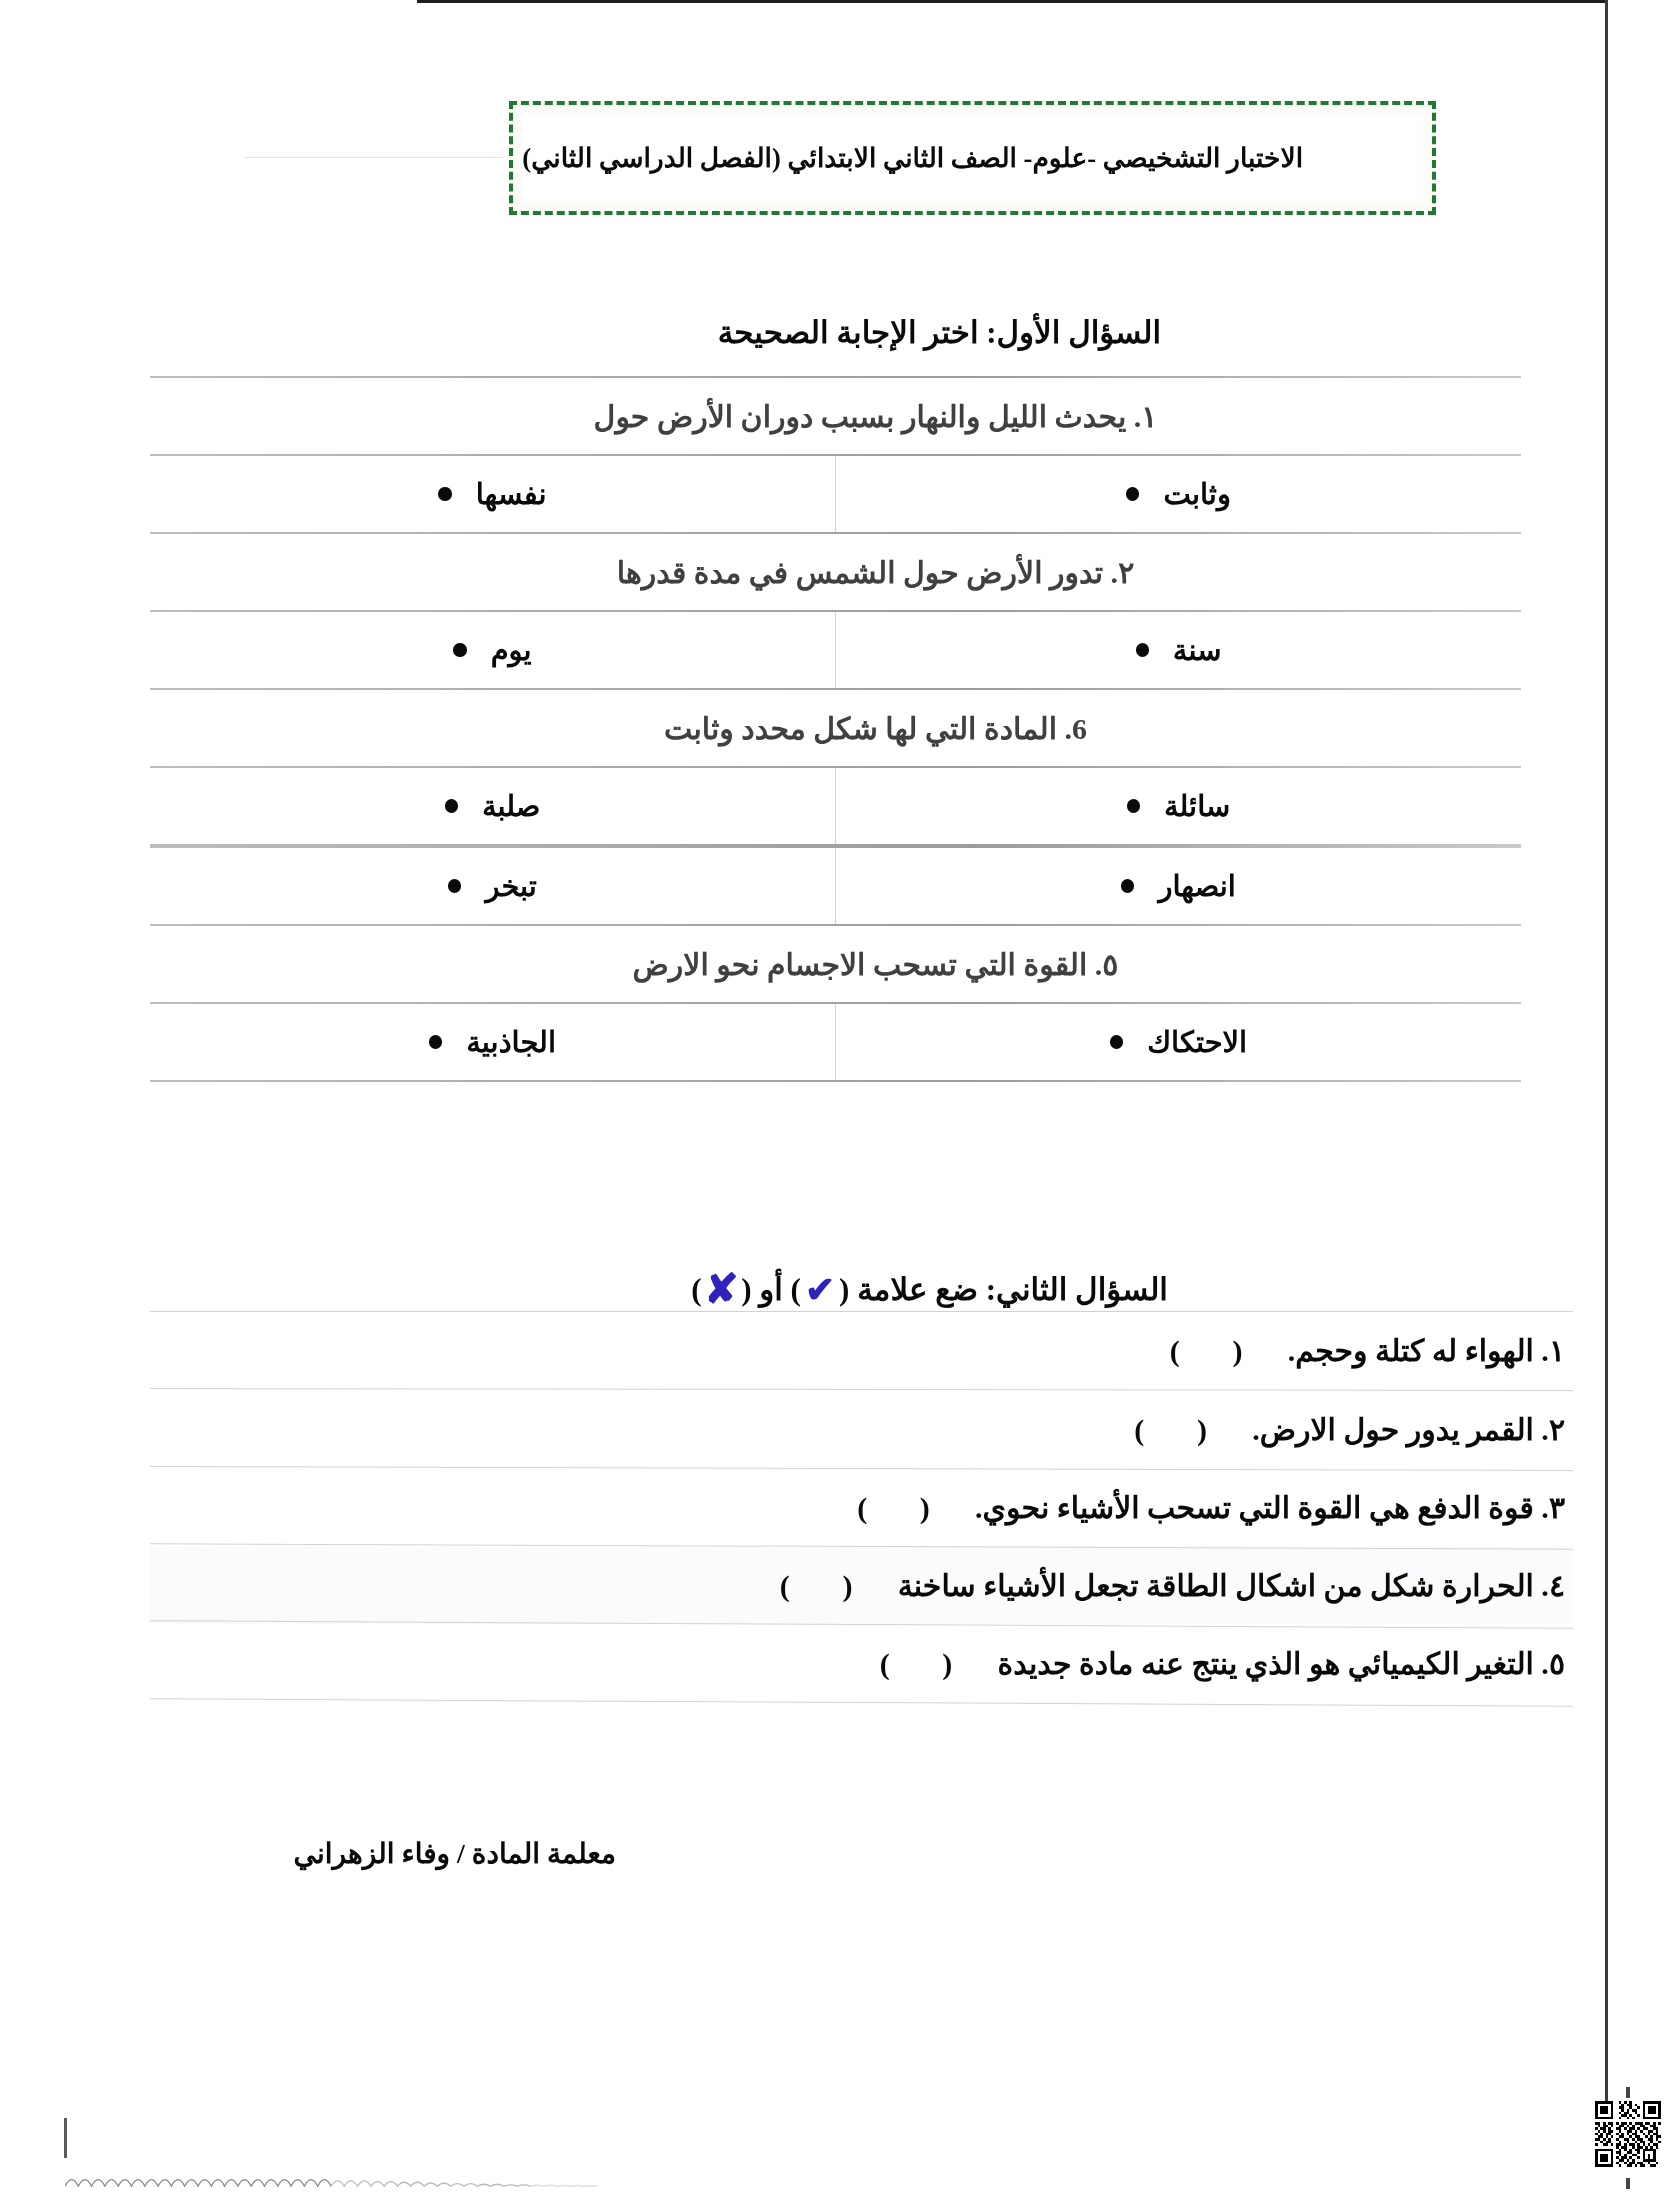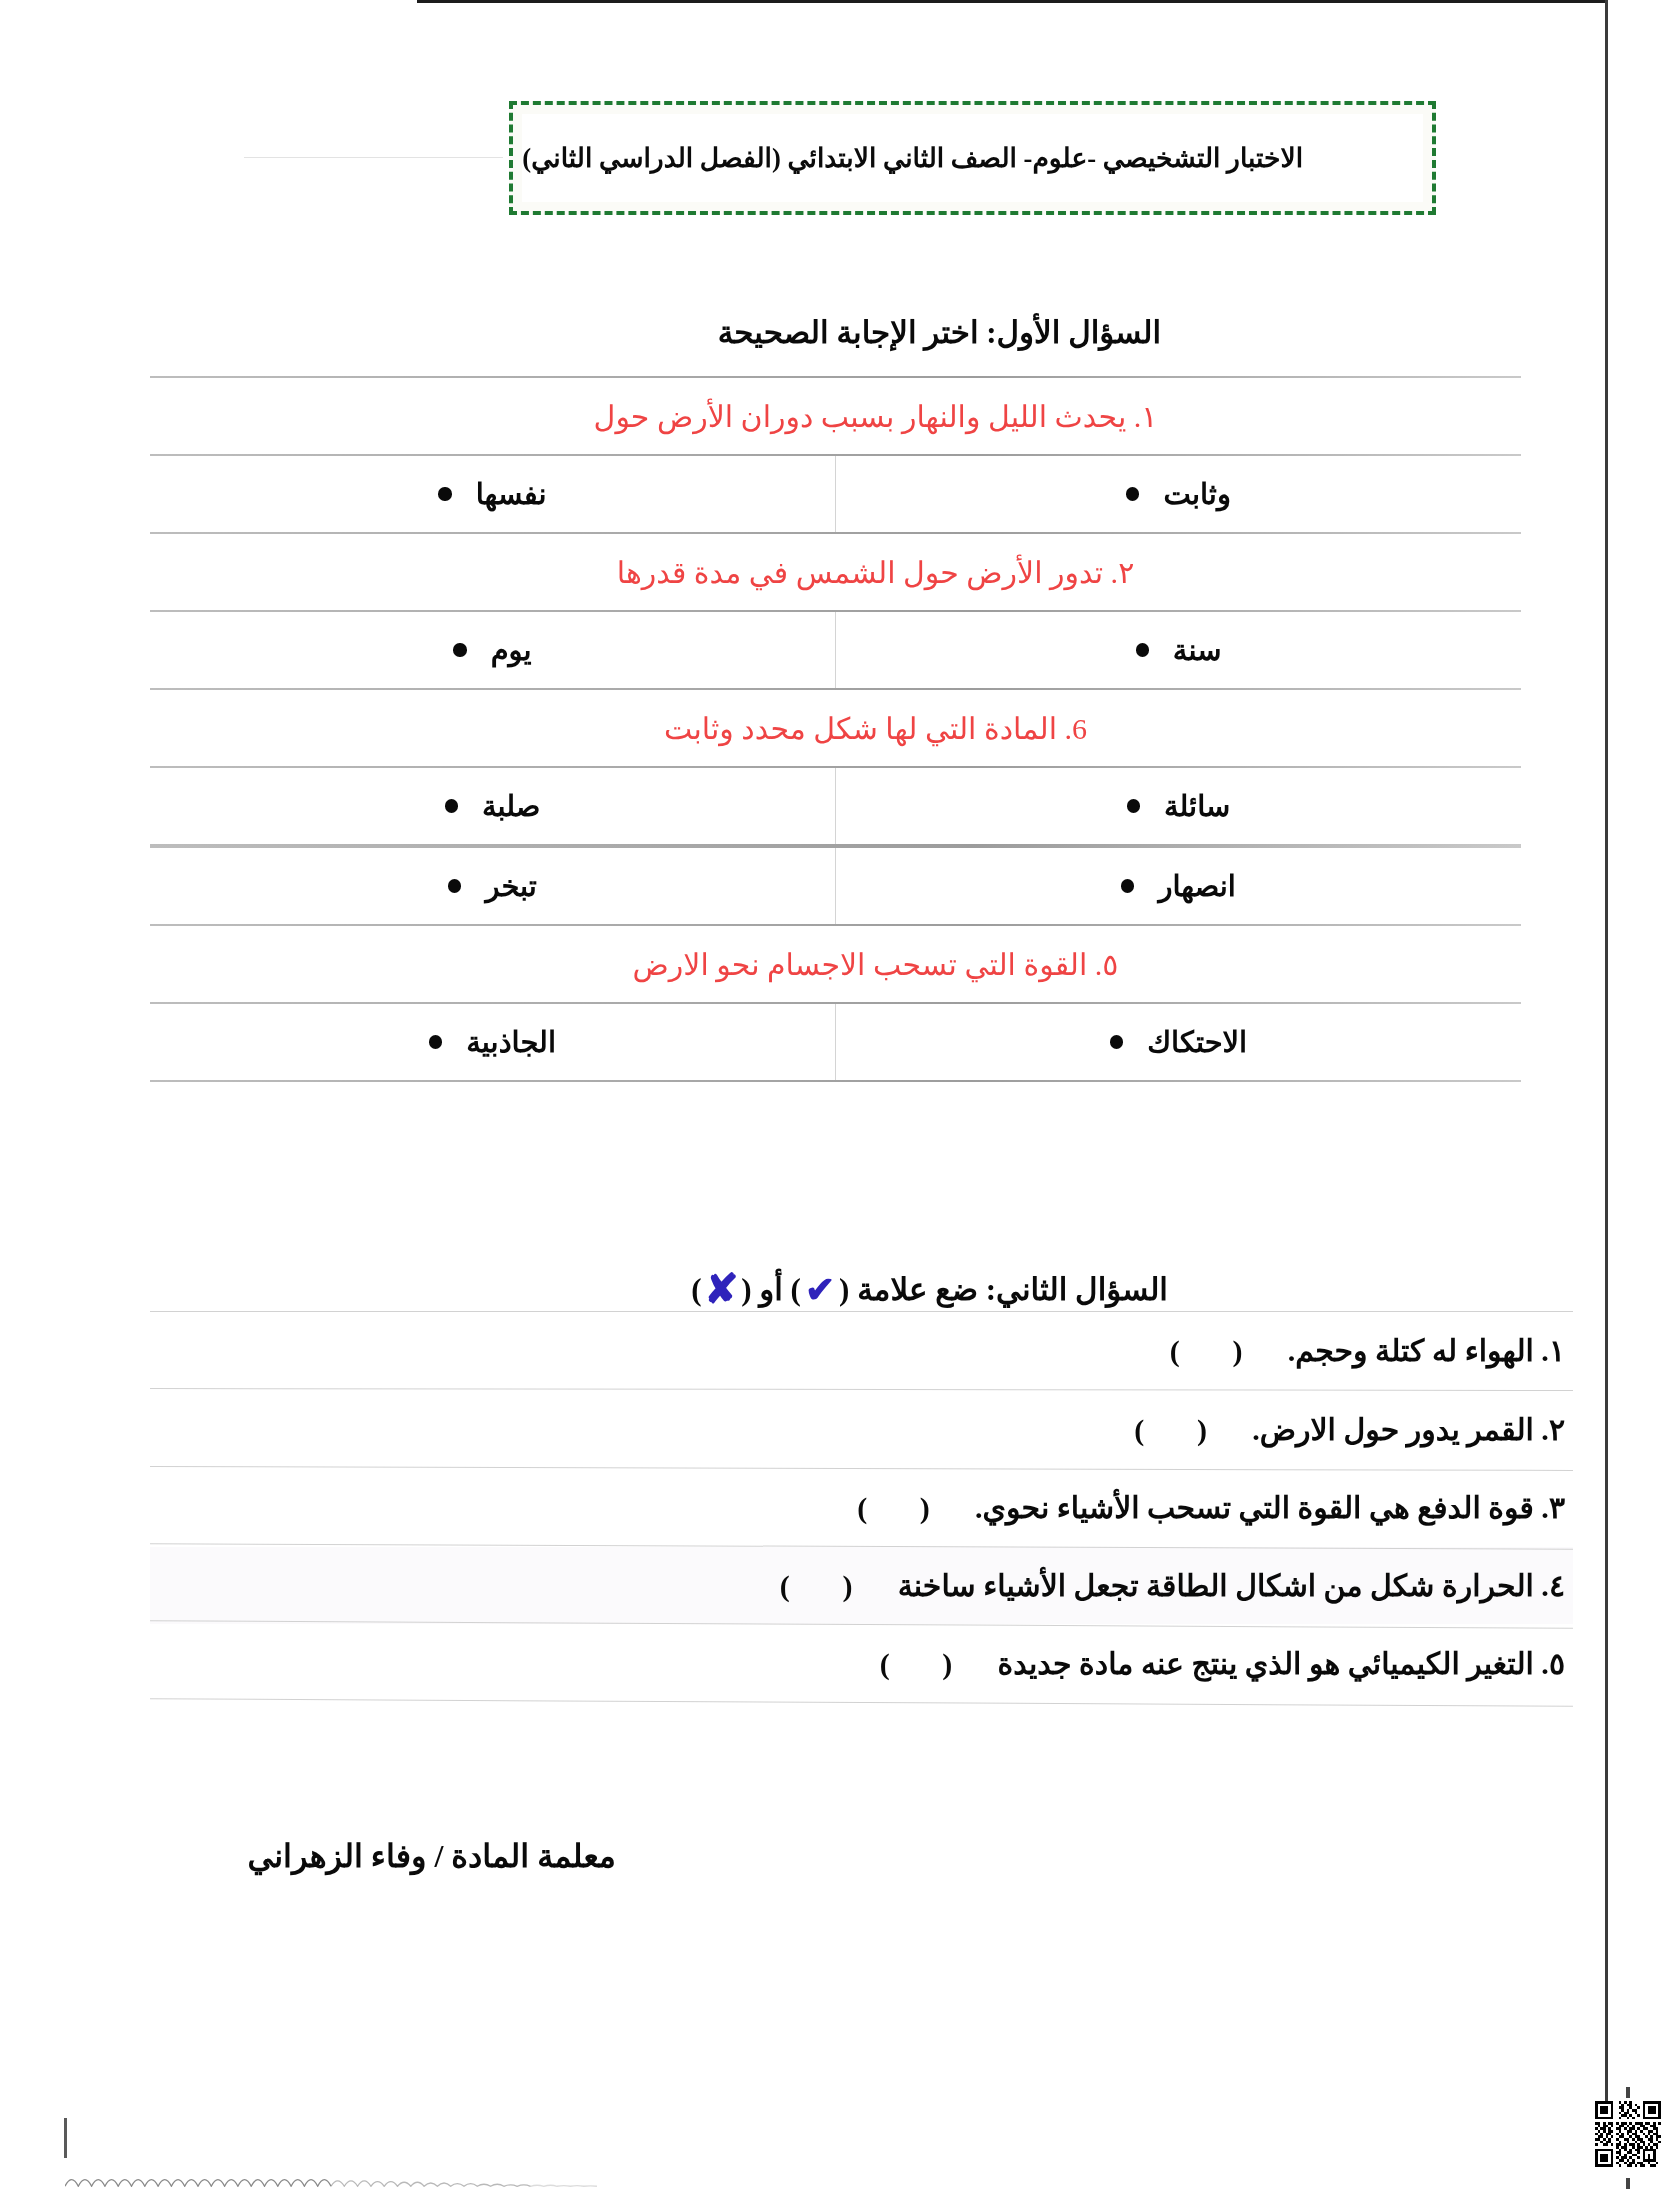--- a/index.html
+++ b/index.html
@@ -118,23 +118,23 @@
   }
   .q-row {
     height: 76px;
     display: flex;
     align-items: center;
     justify-content: center;
     padding-left: 80px;
     box-sizing: border-box;
   }
   .q-text {
-    font-weight: normal;
+    font-weight: bold;
     font-size: 30px;
-    color: #ef4444;
+    color: #404040;
     white-space: nowrap;
   }
   .opt-row {
     height: 76px;
     display: flex;
   }
   .opt-cell {
     flex: 1 1 50%;
     display: flex;
     align-items: center;
@@ -227,21 +227,21 @@
   .tf-rule.skew3 { transform: rotate(0.22deg); }
   .tf-rule.skew4 { transform: rotate(0.30deg); }
   .tf-item.tint { background: #fbfafc; }
 
   
   .signature {
     position: absolute;
     top: 1837px;
     right: 1057px;
     font-weight: bold;
-    font-size: 32px;
+    font-size: 28px;
     color: #0a0a0a;
     white-space: nowrap;
   }
 
   
   .qr {
     position: absolute;
     top: 2101px;
     right: 12px;
     width: 66px;

